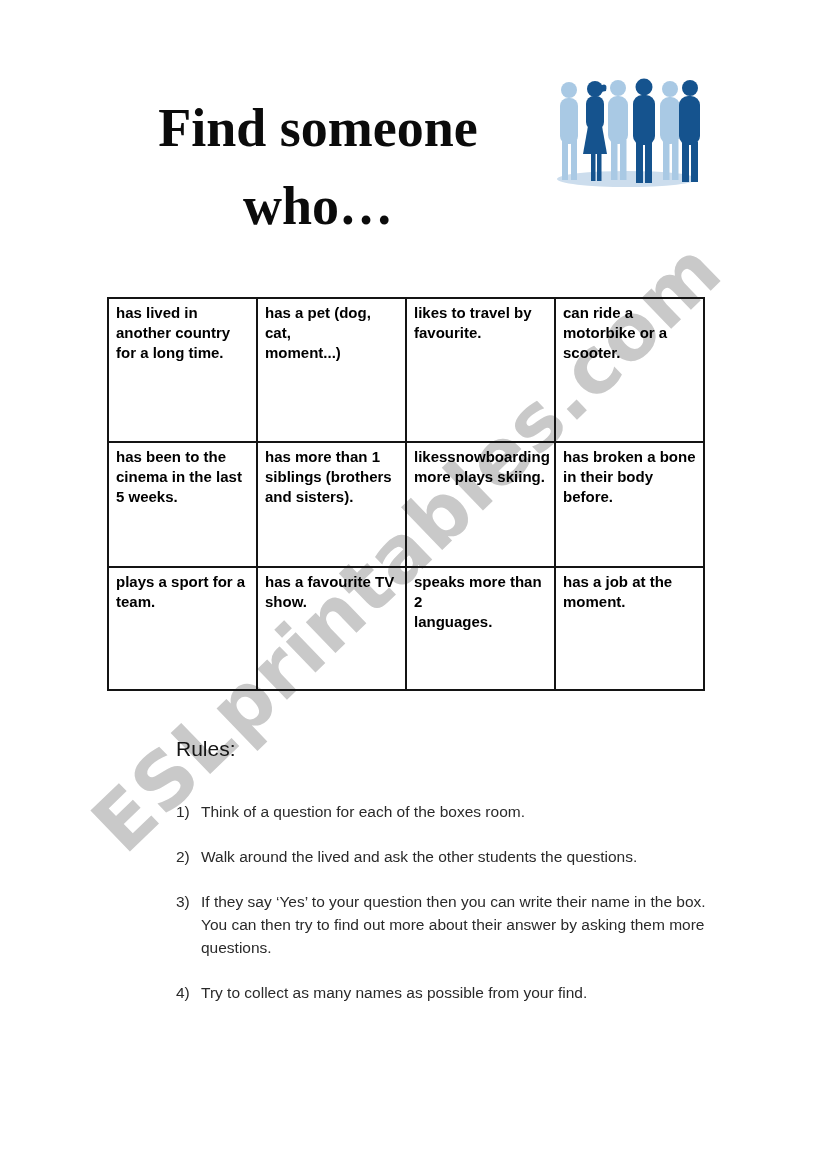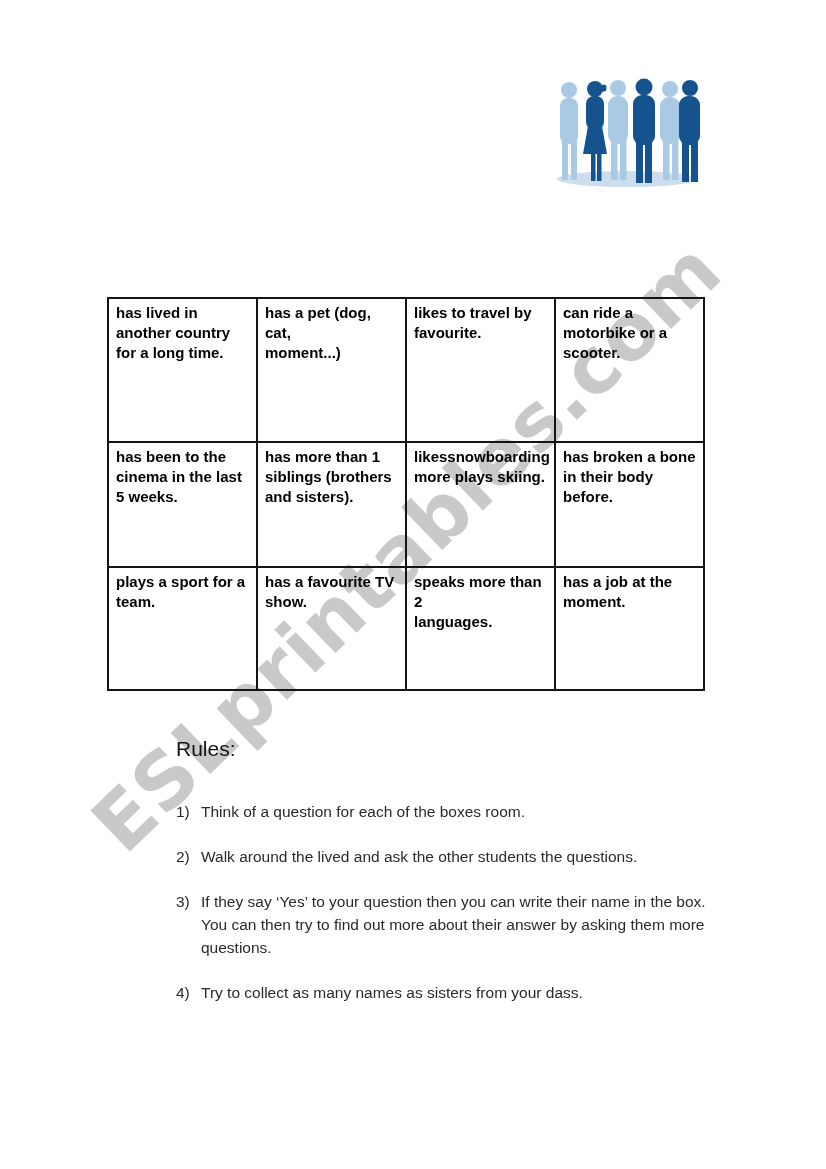--- a/index.html
+++ b/index.html
@@ -47,20 +47,24 @@
   .rule .num { flex:0 0 25px; }
   .rule .txt { flex:1; white-space:pre-line; }
 </style>
 </head>
 <body>
 
 <div class="page">
 
   <div class="watermark">ESLprintables.com</div>
 
+  <div class="title">
+    <div>Find someone</div>
+    <div>who…</div>
+  </div>
 
   <svg class="clipart" width="150" height="112" viewBox="0 0 150 112" aria-hidden="true">
     <ellipse cx="75" cy="103" rx="70" ry="8" fill="#ccdded"></ellipse>
 
     <g fill="#a9c9e4">
       <circle cx="17" cy="14" r="8"></circle>
       <rect x="8" y="22" width="18" height="46" rx="8"></rect>
       <rect x="10" y="64" width="6" height="40"></rect>
       <rect x="19" y="64" width="6" height="40"></rect>
       <circle cx="66" cy="12" r="8"></circle>
@@ -146,17 +150,17 @@
       <span class="txt">Walk around the lived and ask the other students the questions.</span>
     </div>
     <div class="rule">
       <span class="num">3)</span>
       <span class="txt">If they say ‘Yes’ to your question then you can write their name in the box.
 You can then try to find out more about their answer by asking them more
 questions.</span>
     </div>
     <div class="rule">
       <span class="num">4)</span>
-      <span class="txt">Try to collect as many names as sisters from your dass.</span>
+      <span class="txt">Try to collect as many names as possible from your find.</span>
     </div>
   </div>
 
 </div>
 
 </body></html>

